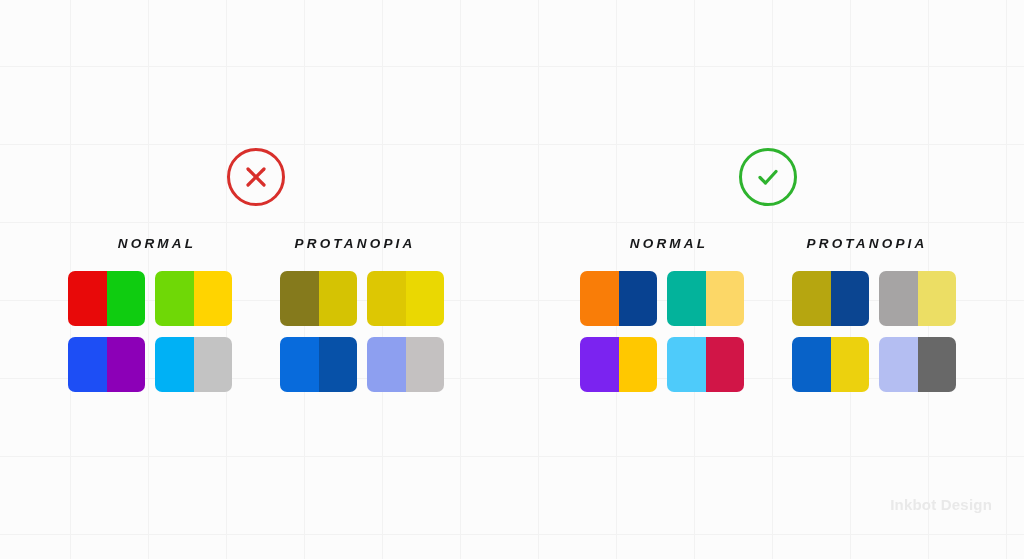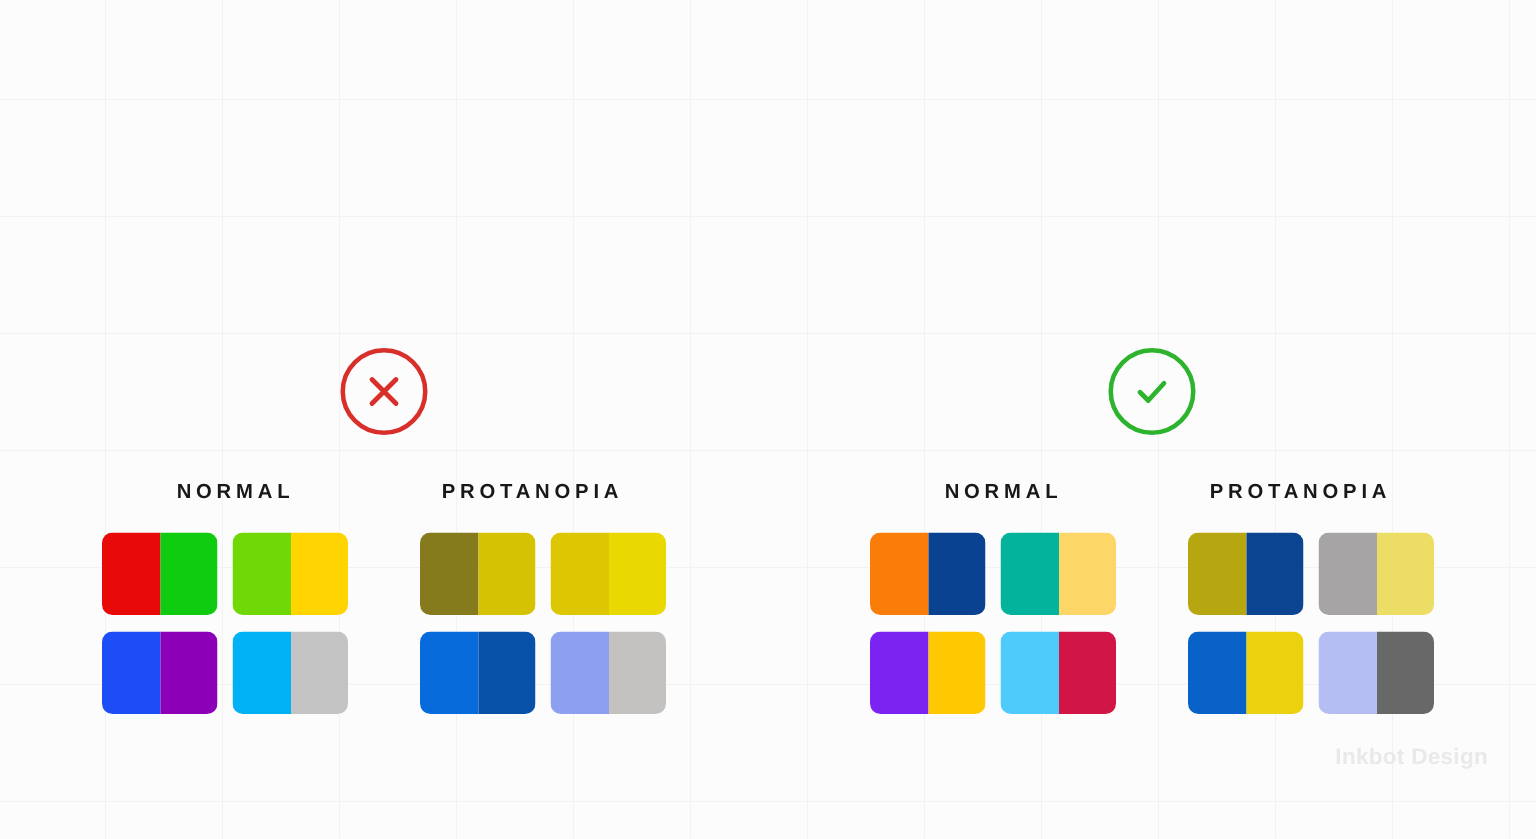--- a/index.html
+++ b/index.html
@@ -20,21 +20,22 @@
     background-size: 78px 78px;
     background-position: -8px -12px;
     position: relative;
   }
 
   .board {
     position: absolute;
     inset: 0;
     display: flex;
     justify-content: center;
-    align-items: center;
+    align-items: flex-start;
+    font-style: italic;
   }
 
   .panels {
     display: flex;
     width: 1024px;
     padding-top: 148px;
   }
 
   .panel {
     flex: 1 1 50%;

